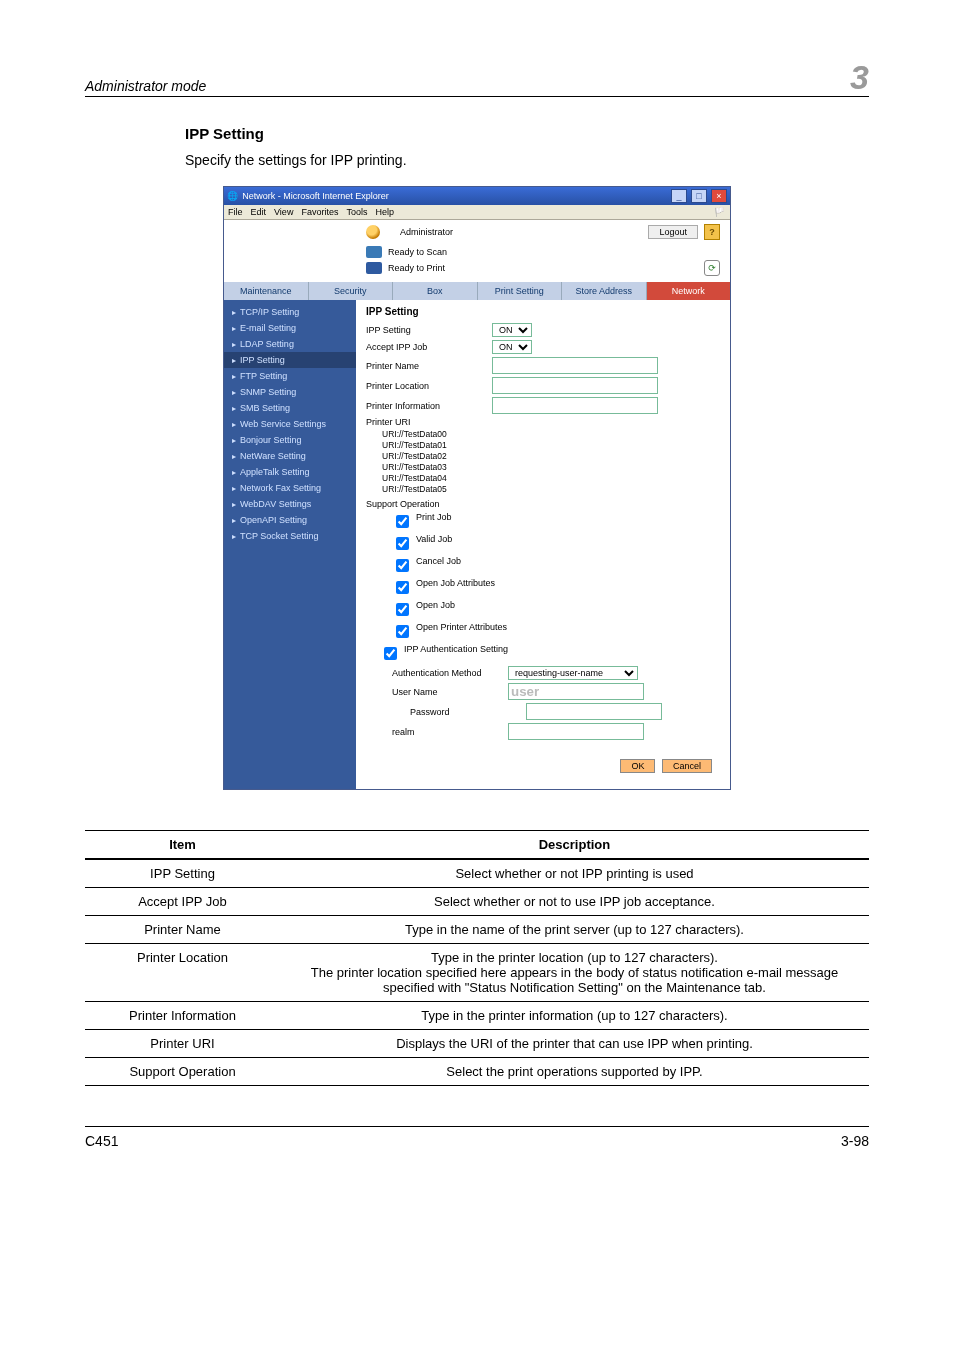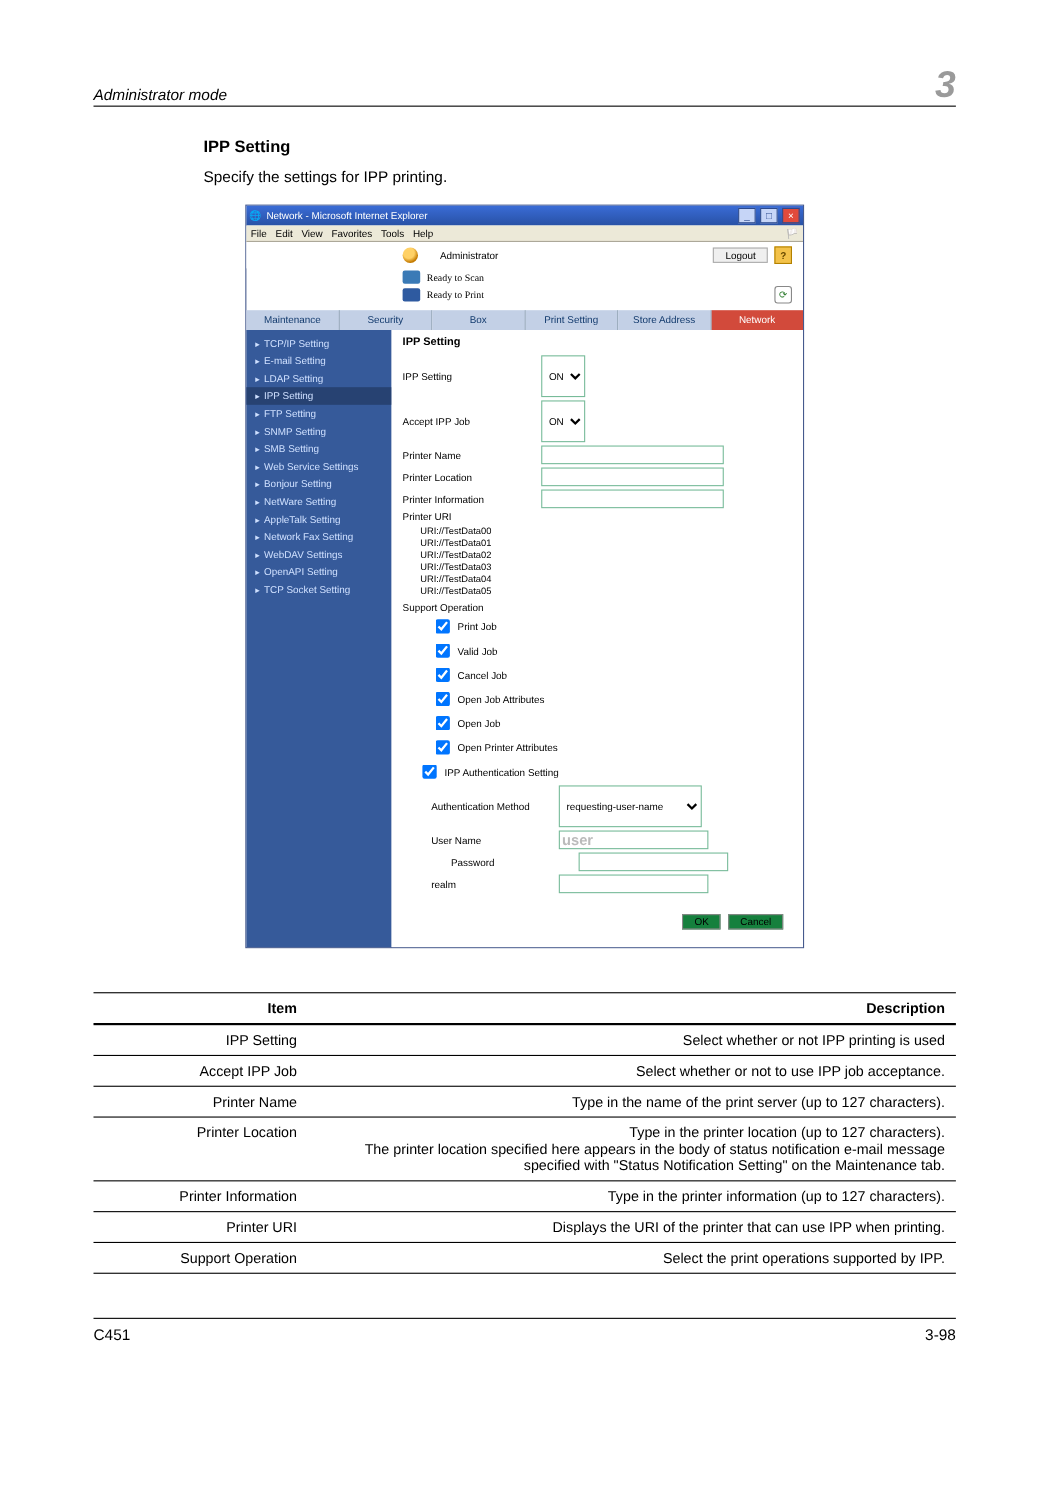--- a/index.html
+++ b/index.html
@@ -98,21 +98,21 @@
     background: #efefef; border: 1px solid #aaa;
   }
   .app-top .help-btn {
     width: 14px; height: 14px; margin-left: 6px;
     background: #f3c24a; border: 1px solid #b38100;
     display: inline-flex; align-items:center; justify-content:center;
     font-weight:bold; color:#6a4a00;
   }
   .ready-block {
     padding: 2px 10px 6px 142px;
-    display:flex; flex-direction:column; gap:2px;font-family:Liberation Serif, serif;
+    display:flex; flex-direction:column; gap:2px;
   }
   .ready-block .row { display:flex; align-items:center; gap:6px; }
   .ready-block .ricon {
     width: 16px; height: 12px; border-radius:2px;
   }
   .ready-block .rscan { background:#3a7ab6; }
   .ready-block .rprint { background:#2e5aa0; }
   .ready-block .reload { margin-left:auto; border:1px solid #888; border-radius:3px; width:14px; height:14px; display:flex; align-items:center; justify-content:center; color:#2a7a2a; background:#fff; }
 
   .tabstrip {
@@ -145,38 +145,38 @@
   .side .sitem.sel { background:#274272; }
   .side .sitem .tri { font-size:8px; }
   .content {
     flex:1;
     padding:6px 10px;
     background:#fff;
   }
   .content h3 { font-size:10px; font-weight:bold; margin:0 0 6px 0; }
   .crow { display:flex; align-items:center; margin:3px 0; gap:6px; }
   .crow label { width:120px; font-size:9px; }
-  .csel { border:1px solid #7b9; background:#fff; font-size:9px; padding:12px 2px; }
+  .csel { border:1px solid #7b9; background:#fff; font-size:9px; padding:0 2px; }
   .cinput { border:1px solid #7b9; height:13px; width:160px;font-weight:bold; }
-  .chk { display:flex; align-items:center; gap:4px; margin:3px 0 3px 26px; font-size:9px;}
+  .chk { display:flex; gap:4px; margin:3px 0 3px 26px; font-size:9px;}
   .uri-list { margin:2px 0 4px 16px; font-size:8.5px; line-height:1.3;}
   .btn-row { text-align:right; padding:16px 8px 10px 0; }
-  .wbtn2 { font-size:9px; padding:1px 10px; background:#15803d; border:1px solid #888; margin-left:4px;}
+  .wbtn2 { font-size:9px; padding:1px 10px; background:#fdba74; border:1px solid #888; margin-left:4px;}
 
   
   table.desc {
     width: 100%;
     border-collapse: collapse;
     font-size: 13px;
   }
   table.desc th, table.desc td {
     border-top: 1px solid #000;
     border-bottom: 1px solid #000;
     padding: 6px 10px;
-    text-align: right;
+    text-align: center;
     vertical-align: top;
   }
   table.desc thead th {
     border-bottom: 2px solid #000;
     font-weight: bold;
   }
   table.desc td.item-col { width: 175px; }
 
   .footer {
     display:flex; justify-content:space-between;

